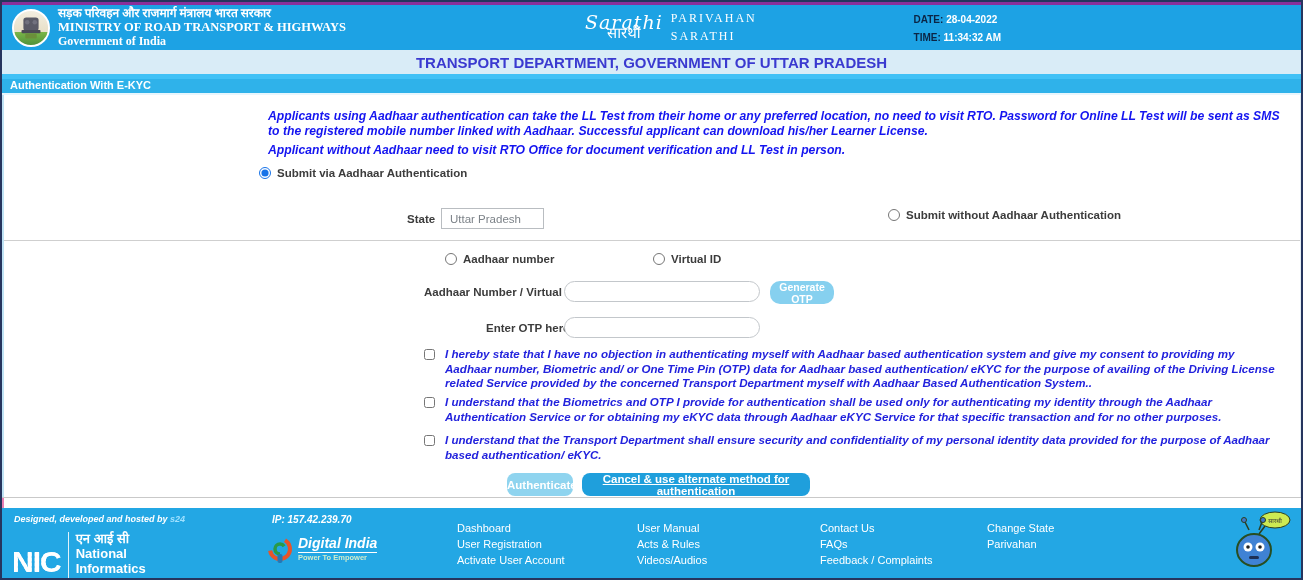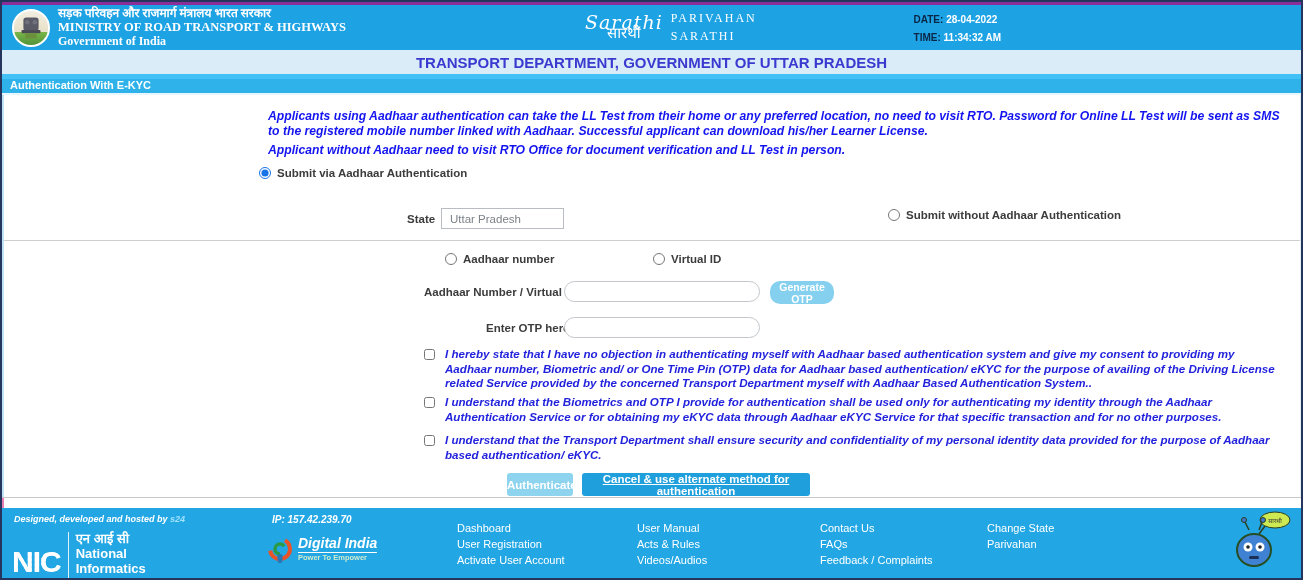--- a/index.html
+++ b/index.html
@@ -47,21 +47,21 @@
   .opt input { width:12px; height:12px; accent-color:#1873e8; cursor:pointer; }
   .field-label { position:absolute; font-size:11.5px; font-weight:bold; color:#3c3c3c; }
   .txt { position:absolute; height:21px; border:1px solid #b9bdc1; font-size:11.5px;
          color:#7c8288; padding:0 8px; outline:none; }
   .pill { border-radius:12px; border:1px solid #c3c7cb; }
   .divider { position:absolute; left:0; right:0; top:145px; border-top:1px solid #cfcfcf; }
   .chk-row { position:absolute; left:420px; right:18px; display:flex; gap:10px; }
   .chk-row input { width:11px; height:11px; margin-top:2px; flex:0 0 auto; cursor:pointer; }
   .chk-row .chk-text { color:#2222dd; font-weight:bold; font-style:italic;
                        font-size:11.6px; line-height:14.6px; }
-  .btn { position:absolute; height:23px; border:none; border-radius:3px; color:#fff;
+  .btn { position:absolute; height:23px; border:none; border-radius:8px; color:#fff;
          font-weight:bold; font-size:11.5px; cursor:pointer; font-family:"Liberation Sans",sans-serif; }
   .btn-auth   { left:503px; top:378px; width:66px; background:#8fd4ef; }
   .btn-cancel { left:578px; top:378px; width:228px; background:#1f9fdc;text-decoration:underline; }
   .btn-otp { position:absolute; left:766px; top:186px; width:64px; height:23px; border:none;
              border-radius:10px; background:#86d0ef; color:#fff; font-weight:bold; font-size:10.5px; cursor:pointer; }
 
   
   .pre-footer { height:1px; background:#c9c9c9; }
   .spacer { height:10px; background:#fff; border-left:2px solid #e87fb4; }
   .footer { position:relative; height:72px; background:#23a7e4; color:#fff; }
@@ -151,21 +151,21 @@
     <label class="opt" style="left:255px; top:72px;">
       <input type="radio" name="authmode" checked="" style="">
       <span>Submit via Aadhaar Authentication</span>
     </label>
     <label class="opt" style="left:884px; top:72px;margin-top:42px;">
       <input type="radio" name="authmode" style="">
       <span>Submit without Aadhaar Authentication</span>
     </label>
 
     <span class="field-label" style="left:403px; top:118px;">State</span>
-    <input class="txt" style="left: 437px; top: 113px; width: 123px;" readonly="" value="Uttar Pradesh">
+    <input class="txt" style="left: 437px; top: 113px; width: 103px;" readonly="" value="Uttar Pradesh">
 
     <div class="divider"></div>
 
     <label class="opt" style="left:441px; top:158px;">
       <input type="radio" name="idtype" style="">
       <span>Aadhaar number</span>
     </label>
     <label class="opt" style="left:649px; top:158px;">
       <input type="radio" name="idtype" style="">
       <span>Virtual ID</span>

